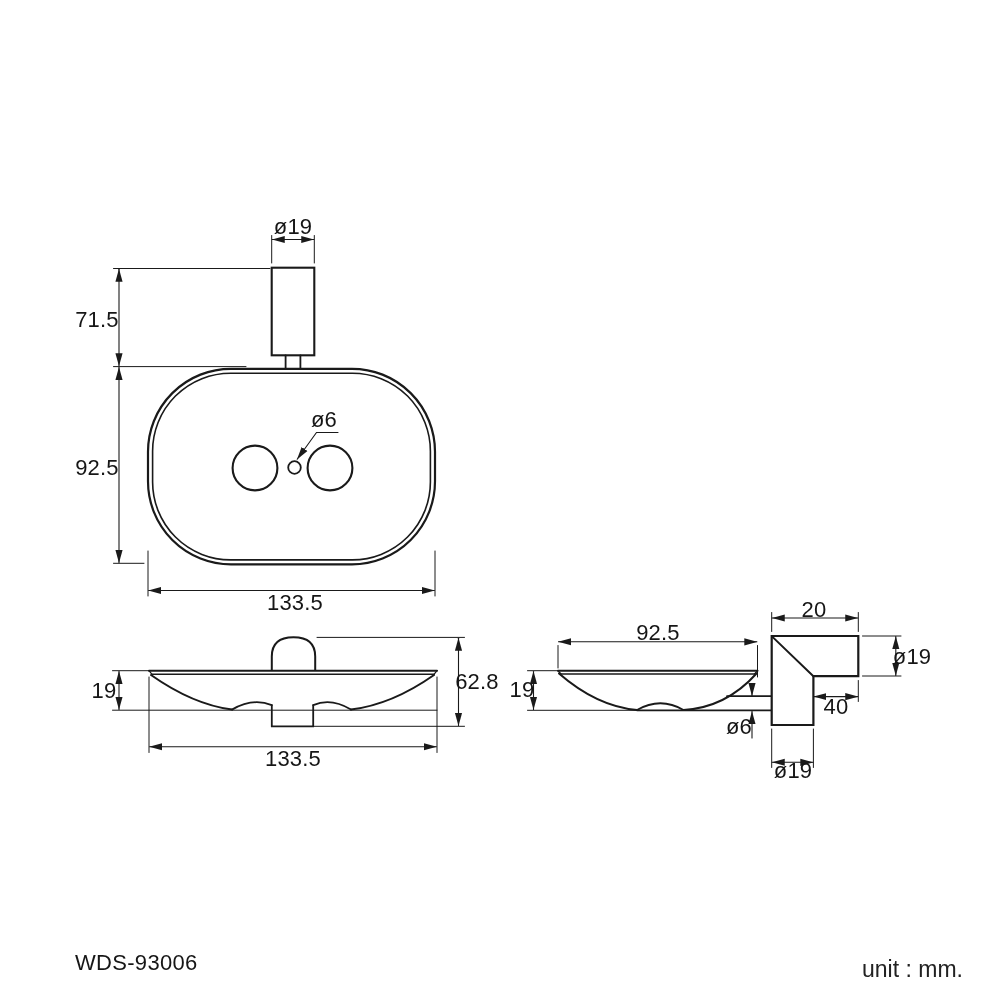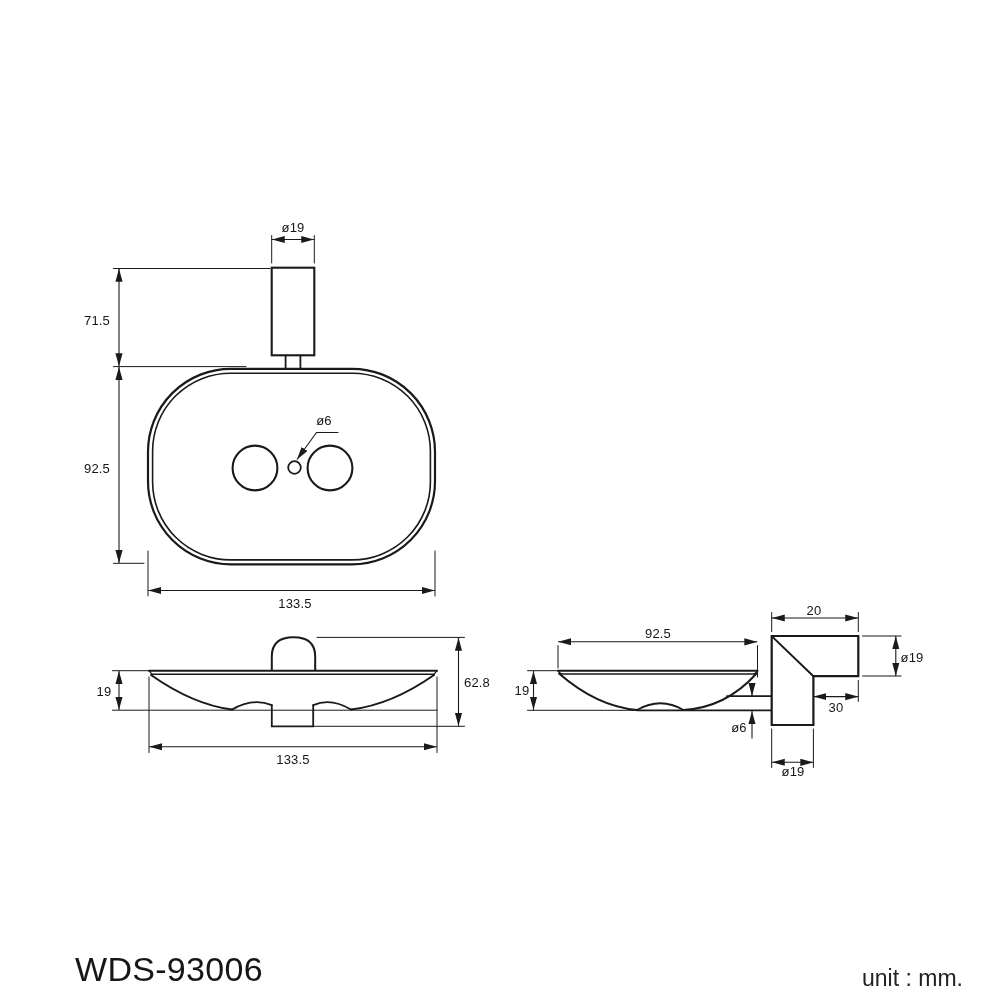--- a/index.html
+++ b/index.html
@@ -1,22 +1,22 @@
 <!DOCTYPE html>
 <html><head>
 <meta charset="utf-8">
 <style>
   html,body{margin:0;padding:0;background:#fff;}
   #page{position:relative;width:1000px;height:1000px;background:#ffffff;overflow:hidden;
         font-family:"Liberation Sans",sans-serif;color:#161616;}
   svg{position:absolute;left:0;top:0;}
-  .lbl{position:absolute;transform:translate(-50%,-50%);font-size:13px;line-height:1;
+  .lbl{position:absolute;transform:translate(-50%,-50%);font-size:22px;line-height:1;
        color:#161616;white-space:nowrap;letter-spacing:0.2px;}
-  .model{position:absolute;left:75px;top:950px;font-size:34px;letter-spacing:0.3px;}
-  .unit{position:absolute;left:862px;top:956px;font-size:23px;color:#222;margin-top:9px;}
+  .model{position:absolute;left:75px;top:950px;font-size:22px;letter-spacing:0.3px;}
+  .unit{position:absolute;left:862px;top:956px;font-size:23px;color:#222;}
 </style>
 </head>
 <body>
 
 <div id="page">
 
   <svg width="1000" height="1000" viewBox="0 0 1000 1000">
     <defs>
       <marker id="arr" viewBox="0 0 12 8" refX="11.6" refY="4" markerWidth="13" markerHeight="8.7" orient="auto-start-reverse" markerUnits="userSpaceOnUse">
         <path d="M0,0.7 L12,4 L0,7.3 Z" fill="#1a1a1a"></path>
@@ -136,19 +136,19 @@
 
   <span class="lbl" style="left:104px;top:691px">19</span>
   <span class="lbl" style="left:477px;top:682px">62.8</span>
   <span class="lbl" style="left:293px;top:759px">133.5</span>
 
   <span class="lbl" style="left:658px;top:633px">92.5</span>
   <span class="lbl" style="left:522px;top:690px">19</span>
   <span class="lbl" style="left:739px;top:727px">ø6</span>
   <span class="lbl" style="left:814px;top:610px">20</span>
   <span class="lbl" style="left:912px;top:657px">ø19</span>
-  <span class="lbl" style="left:836px;top:707px">30</span>
+  <span class="lbl" style="left:836px;top:707px">40</span>
   <span class="lbl" style="left:793px;top:771px">ø19</span>
 
   <span class="model">WDS-93006</span>
   <span class="unit">unit : mm.</span>
 
 </div>
 
 </body></html>

